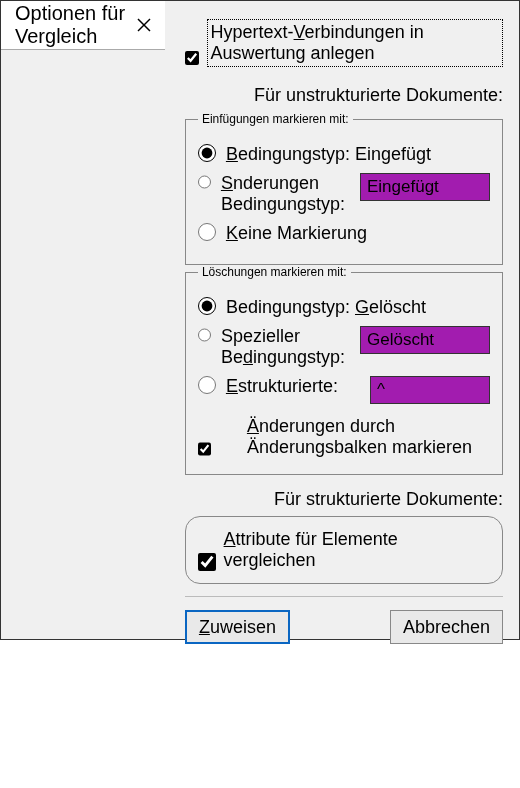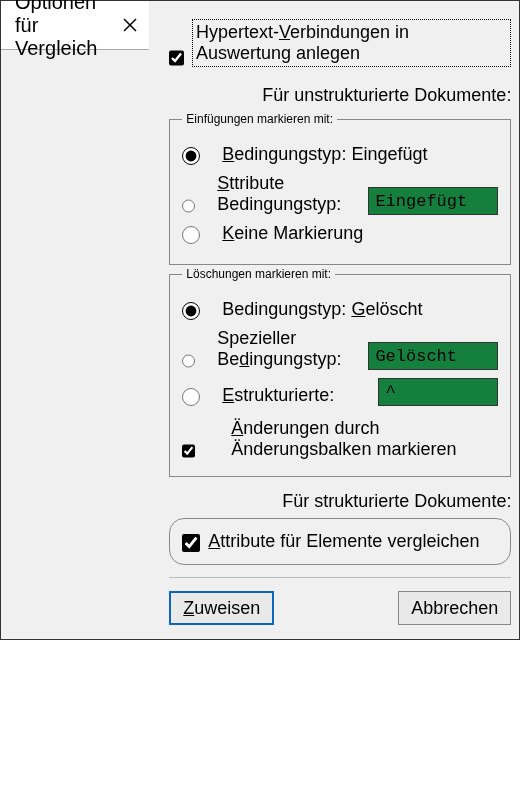--- a/index.html
+++ b/index.html
@@ -74,39 +74,39 @@
     border: 1px solid #888;
     margin: 0 0 0 0;
     padding: 10px 12px 12px 12px;
   }
   fieldset.groupbox > legend {
     padding: 0 4px;
     font-size: 12px;
   }
   .radio-row {
     display: flex;
-    align-items: flex-end;
-    gap: 22px;
+    align-items: flex-start;
+    gap: 10px;
     margin: 8px 0;
   }
   .radio-row input[type="radio"] {
     width: 18px;
     height: 18px;
     margin: 0;
     accent-color: #000;
   }
   .text-input {
     margin-left: auto;
     width: 130px;
     height: 28px;
-    font-family: Liberation Mono, monospace;
+    font-family: Liberation Sans, sans-serif;
     font-size: 17px;
     padding: 0 6px;
     border: 1px solid #333;
-    background: #15803d;
+    background: #a21caf;
     box-sizing: border-box;
   }
   .text-input.short { width: 120px; }
   .inner-chk {
     margin-top: 12px;
     gap: 36px;
   }
   .hr {
     border: none;
     border-top: 1px solid #bbb;
@@ -161,21 +161,21 @@
     <fieldset class="groupbox">
       <legend>Einfügungen markieren mit:</legend>
 
       <label class="radio-row">
         <input type="radio" name="ins" id="ins-cond" checked="" style="">
         <span><span></span><span class="u">B</span><span>edingungstyp: Eingefügt</span></span>
       </label>
 
       <label class="radio-row">
         <input type="radio" name="ins" id="ins-spec" style="">
-        <span><span></span><span class="u">S</span><span>ttribute Bedingungstyp:</span></span>
+        <span><span></span><span class="u">S</span><span>nderungen Bedingungstyp:</span></span>
         <input type="text" class="text-input" value="Eingefügt" style="">
       </label>
 
       <label class="radio-row">
         <input type="radio" name="ins" id="ins-none" style="">
         <span><span></span><span class="u">K</span><span>eine Markierung</span></span>
       </label>
     </fieldset>
 
     <div style="height:8px"></div>

